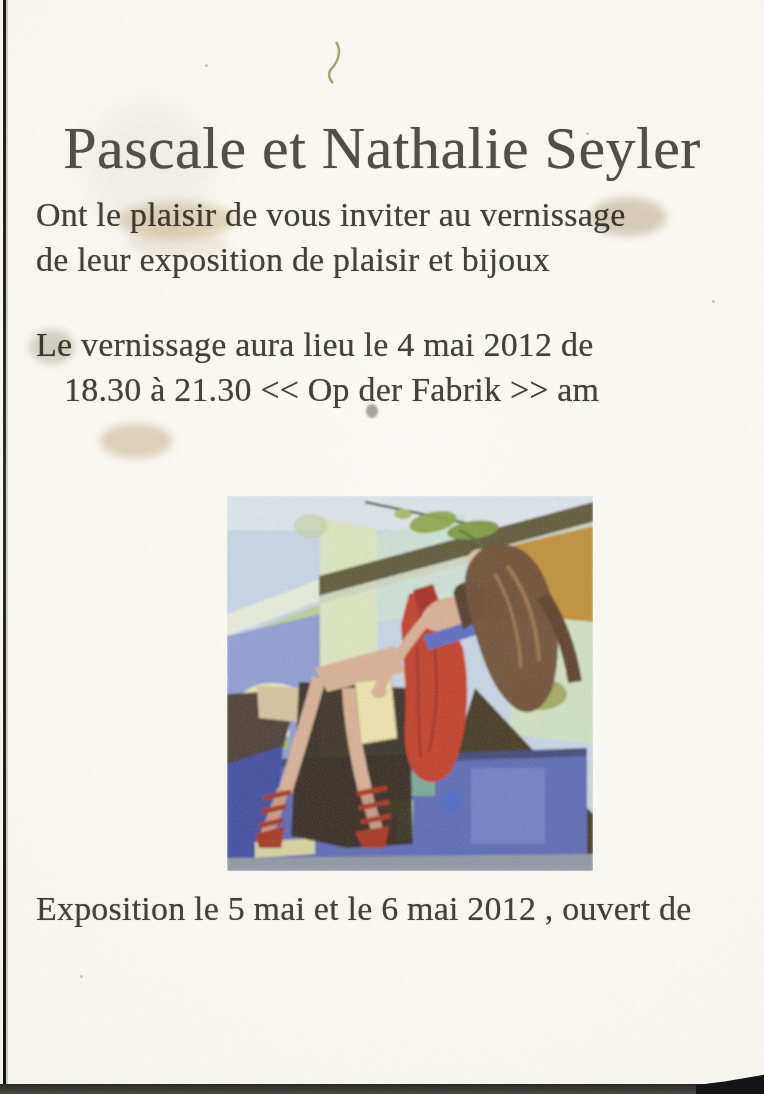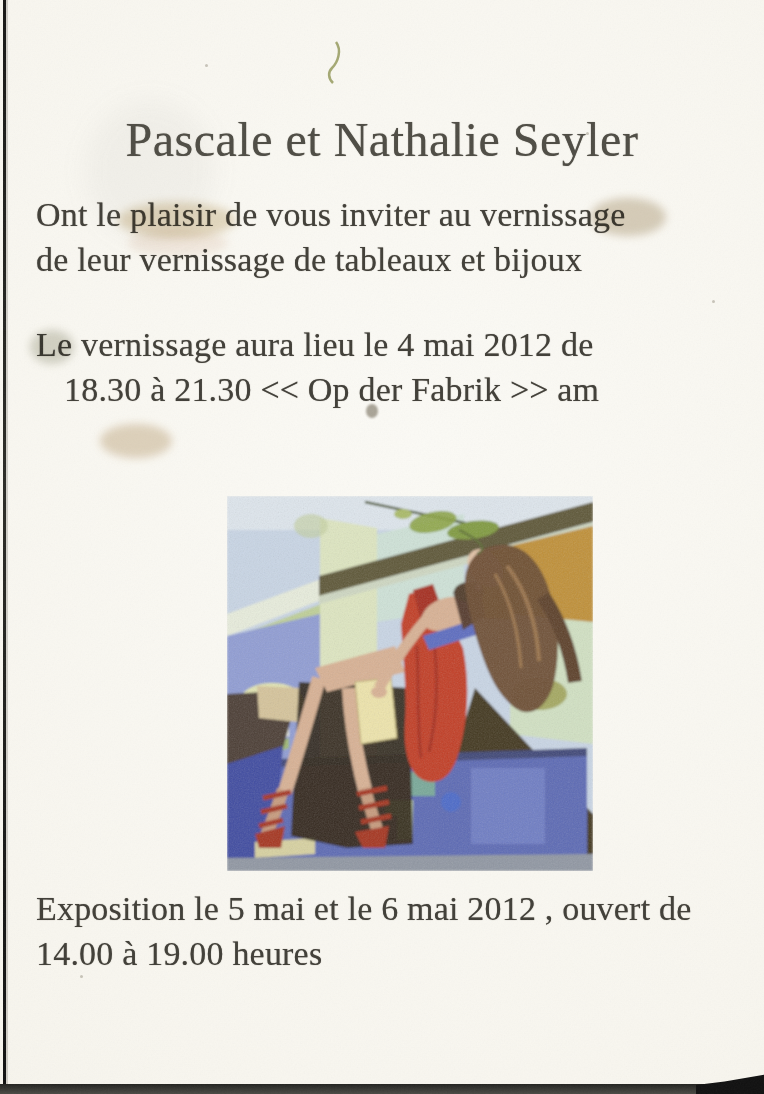--- a/index.html
+++ b/index.html
@@ -18,21 +18,21 @@
     background:rgba(90,88,80,0.25);}
   .edge-bottom{position:absolute;left:0;top:1084px;width:100%;height:10px;
     background:linear-gradient(to bottom,#22221f,#4a4a44);}
   .edge-corner{position:absolute;left:696px;top:1070px;width:68px;height:24px;
     background:#101010;
     clip-path:polygon(0 62%,42% 48%,100% 20%,100% 100%,0 100%);}
   
   .scan-text{color:#403e37;filter:blur(0.35px);text-shadow:0 0 0.9px rgba(72,68,58,0.65);}
   .title{
     position:absolute;top:84px;left:0;width:100%;
-    text-align:center;font-size:48px;line-height:48px;font-weight:400;
+    text-align:center;font-size:60px;line-height:48px;font-weight:400;
     color:#4e4c44;letter-spacing:0.5px;
   }
   .para{position:absolute;left:36px;font-size:34px;line-height:45px;letter-spacing:0.2px;}
   .para .line{display:block;white-space:pre;}
   .p-intro{top:192px;font-family:Liberation Serif, serif;}
   .p-vernissage{top:322px;}
   .p-vernissage .indent-a{padding-left:28px;}
   .p-vernissage .indent-b{padding-left:17px;}
   .p-exposition{top:886px;}
   
@@ -59,21 +59,21 @@
   <div class="smudge sm-blotch"></div>
 
   <svg class="mark-squiggle" width="26" height="46" viewBox="0 0 26 46">
     <path d="M14,2 C20,10 16,22 10,28 C6,32 6,38 11,43" fill="none" stroke="#8f9452" stroke-width="2.5" opacity="0.8"></path>
   </svg>
 
   <h1 class="title scan-text">Pascale et Nathalie Seyler</h1>
 
   <div class="para p-intro scan-text">
     <span class="line">Ont le plaisir de vous inviter au vernissage</span>
-    <span class="line">de leur vernissage de tableaux et bijoux</span>
+    <span class="line">de leur exposition de plaisir et bijoux</span>
   </div>
 
   <div class="para p-vernissage scan-text">
     <span class="line">Le vernissage aura lieu le 4 mai 2012 de</span>
     <span class="line indent-a">18.30 à 21.30 &lt;&lt; Op der Fabrik &gt;&gt; am</span>
   </div>
 
   <div class="smudge sm-plaisir"></div>
   <div class="smudge sm-plaisir2"></div>
   <div class="smudge sm-vernissage"></div>
@@ -184,21 +184,20 @@
 
         <polygon points="0,362 366,358 366,375 0,375" fill="#8f96a2"></polygon>
       </g>
 
       <rect x="0" y="0" width="366" height="375" filter="url(#grain)" opacity="0.20"></rect>
     </svg>
   </div>
 
   <div class="para p-exposition scan-text">
     <span class="line">Exposition le 5 mai et le 6 mai 2012 , ouvert de</span>
-    <span class="line">14.00 à 19.00 heures</span>
   </div>
 
   <div class="edge-left"></div>
   <div class="edge-left-soft"></div>
   <div class="edge-bottom"></div>
   <div class="edge-corner"></div>
 
   <svg class="noise-overlay" width="764" height="1094">
     <defs>
       <filter id="pagegrain">

